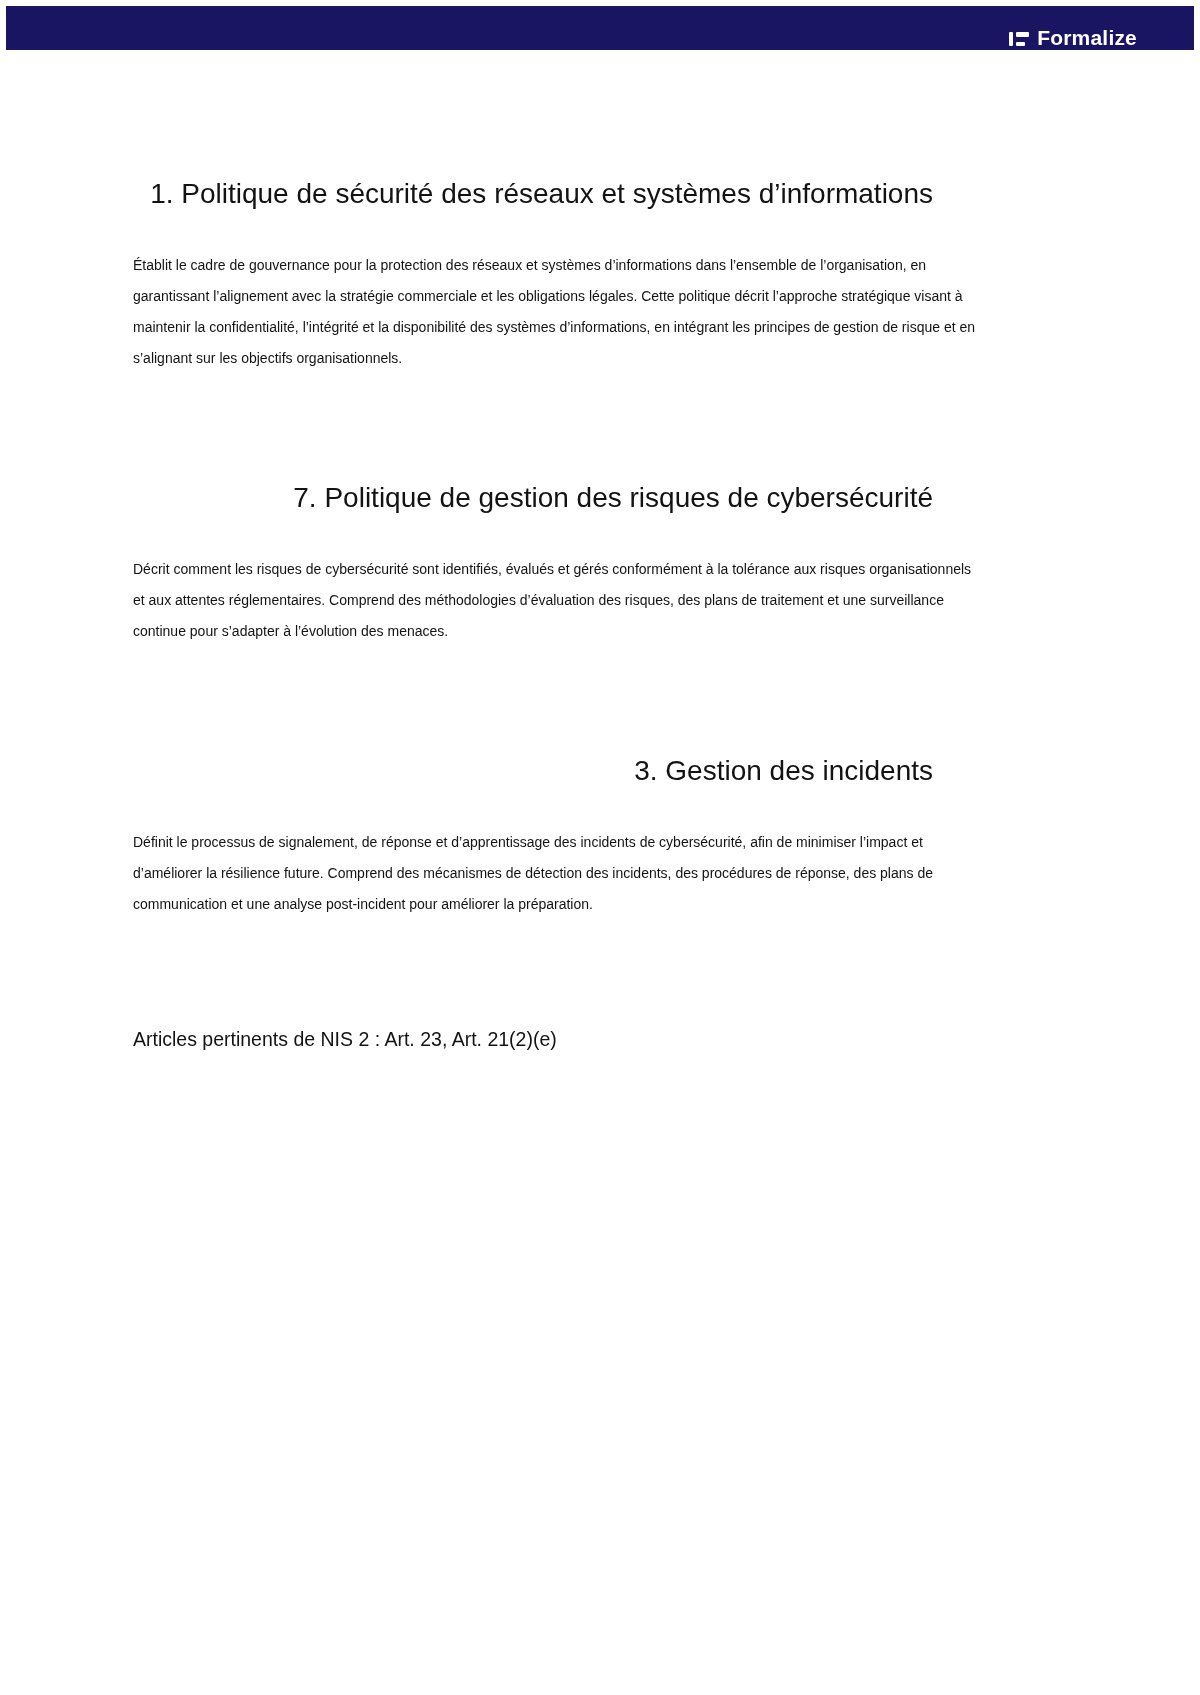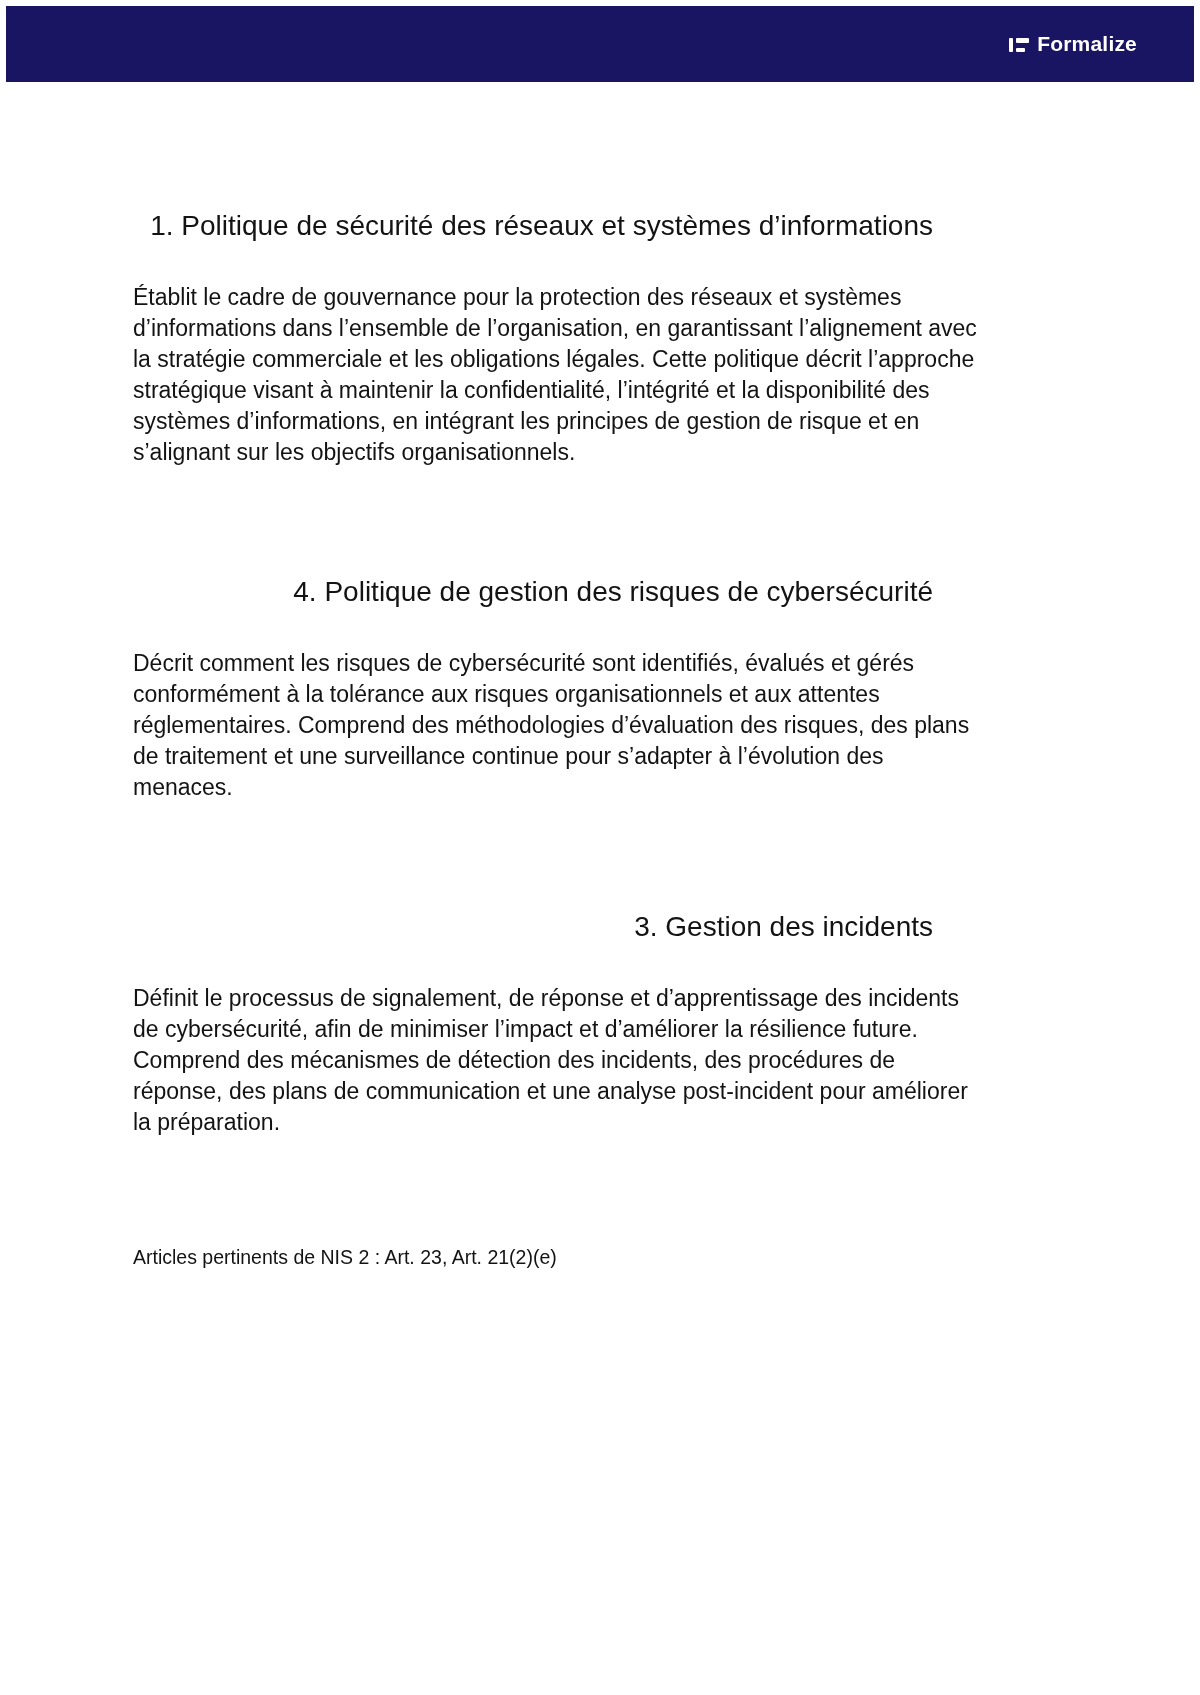--- a/index.html
+++ b/index.html
@@ -9,24 +9,24 @@
     min-height: 1695px;
     font-family: "Liberation Sans", "DejaVu Sans", sans-serif;
     color: #131313;
     -webkit-font-smoothing: antialiased;
   }
   .page { width: 1200px; min-height: 1695px; background: #ffffff; }
 
   
   .topbar {
     margin: 6px 6px 0 6px;
-    height: 76px;
+    height: 44px;
     background: #1a1563;
     display: flex;
-    align-items: center;
+    align-items: flex-end;
     justify-content: flex-end;
     padding-right: 57px;
   }
   .brand { display: inline-flex; align-items: center; }
   .logo-mark { display: inline-flex; align-items: stretch; height: 14px; margin-top: 2px; }
   .lm-v { width: 4px; background: #ffffff; border-radius: 1px; }
   .lm-bars {
     display: flex; flex-direction: column; justify-content: space-between;
     margin-left: 3px;
   }
@@ -47,21 +47,21 @@
   .policy-heading {
     font-size: 28px;
     line-height: 40px;
     font-weight: 500;
     color: #131313;
     max-width: 800px;
     margin: 0 0 36px 0;
     text-align: right;
   }
   .policy-body {
-    font-size: 23px;
+    font-size: 14px;
     line-height: 31px;
     font-weight: 400;
     color: #131313;
     margin: 0 0 104px 0;
   }
   .policy-articles {
     font-size: 19.5px;
     line-height: 31px;
     font-weight: 400;
     color: #131313;
@@ -88,21 +88,21 @@
   </header>
 
   <main class="content">
 
     <section class="policy">
       <h2 class="policy-heading">1. Politique de sécurité des réseaux et systèmes d’informations</h2>
       <p class="policy-body">Établit le cadre de gouvernance pour la protection des réseaux et systèmes d’informations dans l’ensemble de l’organisation, en garantissant l’alignement avec la stratégie commerciale et les obligations légales. Cette politique décrit l’approche stratégique visant à maintenir la confidentialité, l’intégrité et la disponibilité des systèmes d’informations, en intégrant les principes de gestion de risque et en s’alignant sur les objectifs organisationnels.</p>
     </section>
 
     <section class="policy">
-      <h2 class="policy-heading">4. Politique de gestion des risques de cybersécurité</h2>
+      <h2 class="policy-heading">7. Politique de gestion des risques de cybersécurité</h2>
       <p class="policy-body">Décrit comment les risques de cybersécurité sont identifiés, évalués et gérés conformément à la tolérance aux risques organisationnels et aux attentes réglementaires. Comprend des méthodologies d’évaluation des risques, des plans de traitement et une surveillance continue pour s’adapter à l’évolution des menaces.</p>
     </section>
 
     <section class="policy">
       <h2 class="policy-heading">3. Gestion des incidents</h2>
       <p class="policy-body">Définit le processus de signalement, de réponse et d’apprentissage des incidents de cybersécurité, afin de minimiser l’impact et d’améliorer la résilience future. Comprend des mécanismes de détection des incidents, des procédures de réponse, des plans de communication et une analyse post-incident pour améliorer la préparation.</p>
       <p class="policy-articles">Articles pertinents de NIS 2 : Art. 23, Art. 21(2)(e)</p>
     </section>
 
   </main>

